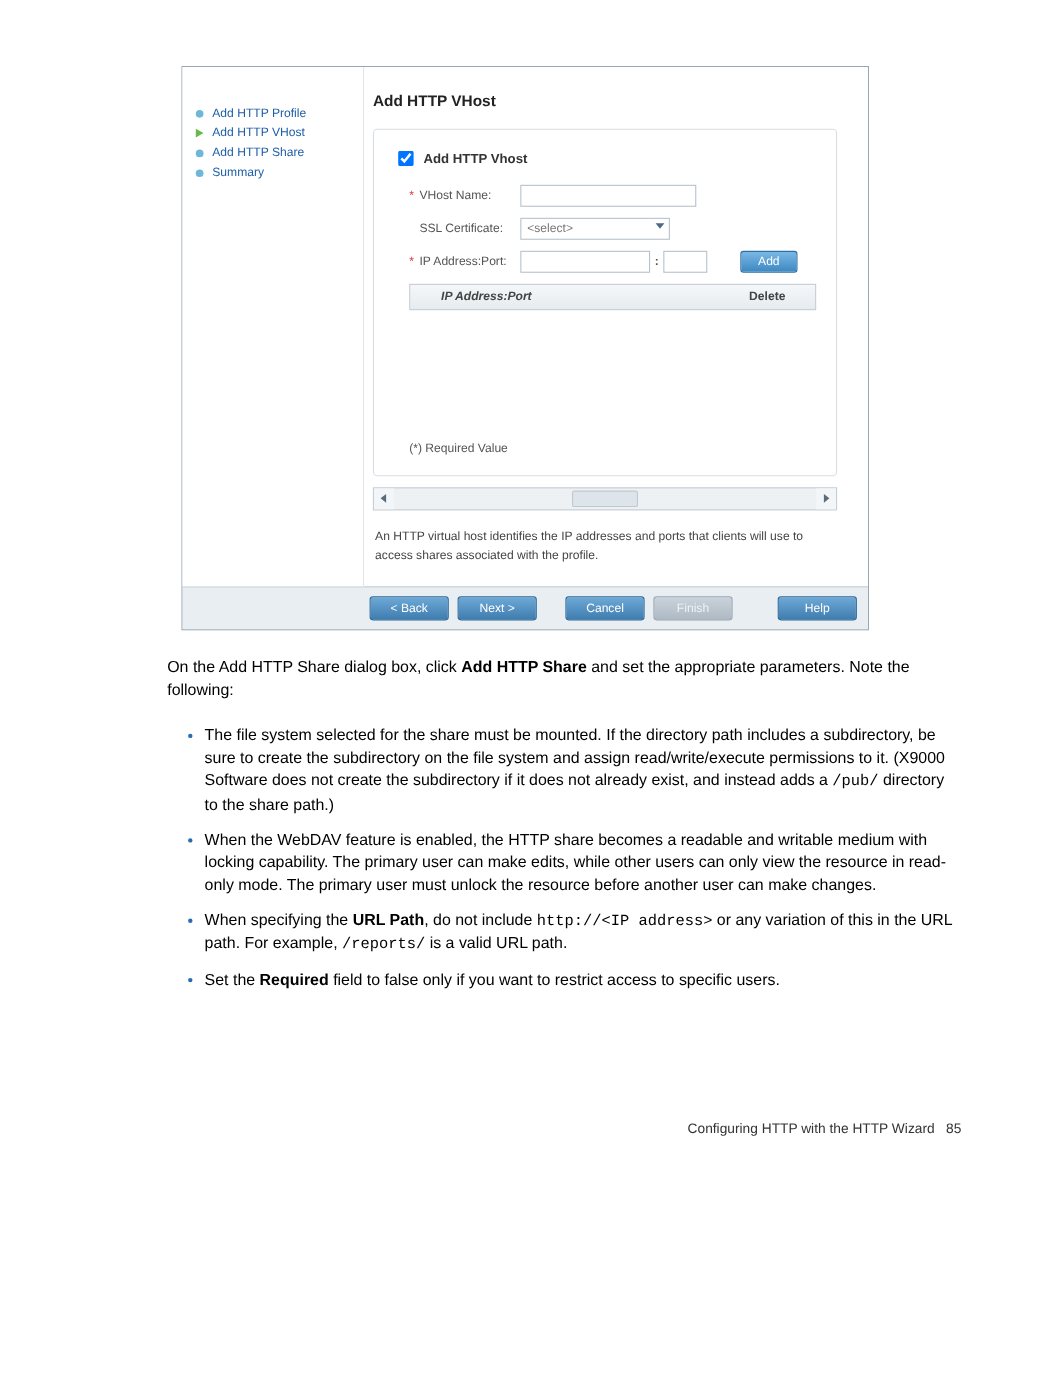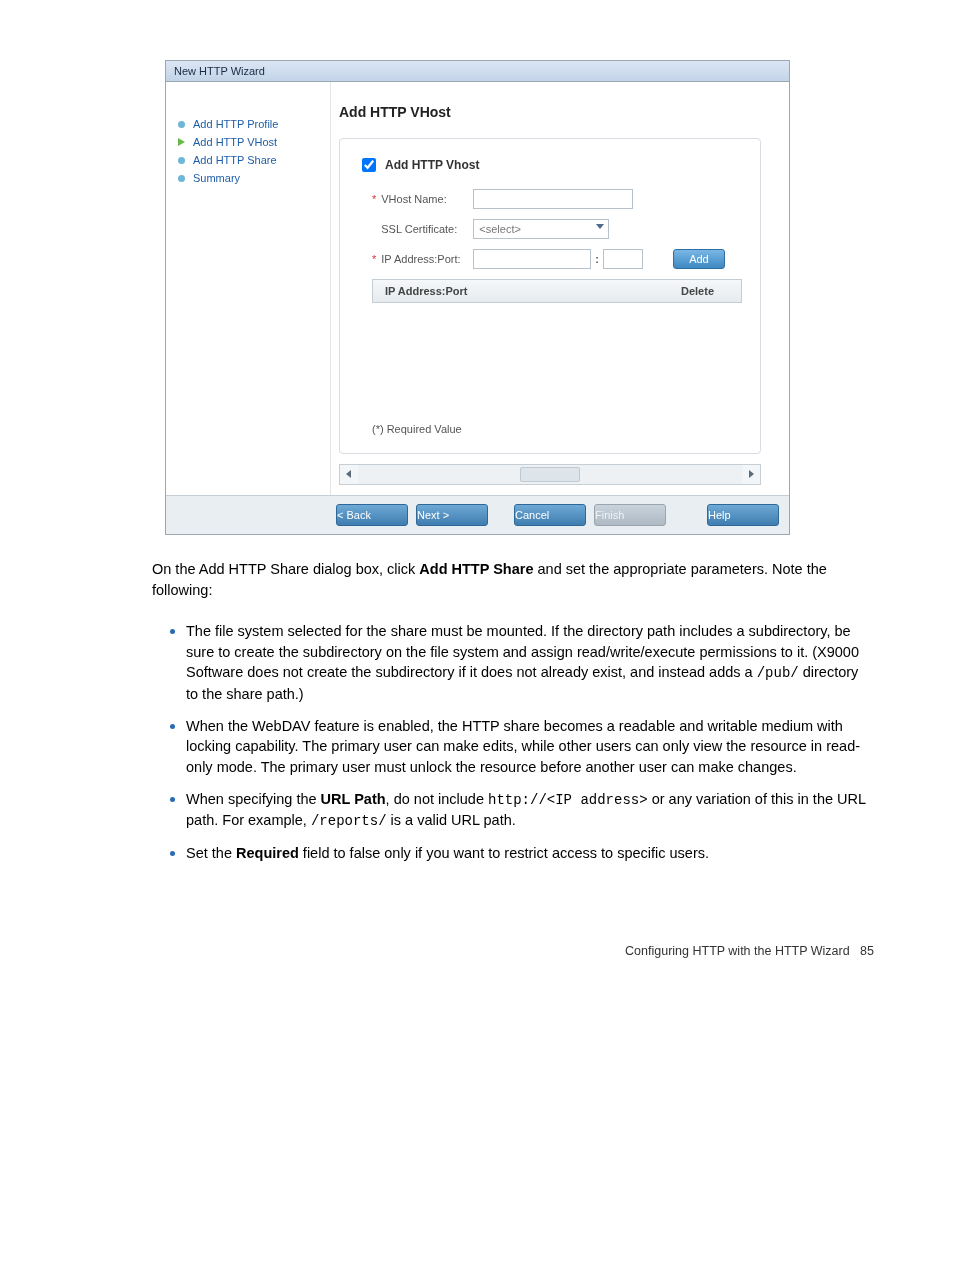--- a/index.html
+++ b/index.html
@@ -41,48 +41,47 @@
   .req { color:#d33; margin-right:5px; font-size:11px; }
   .field-label { width:92px; }
   .txt { border:1px solid #b7c2cc; height:20px; background:#fff; }
   .txt-160 { width:160px; }
   .txt-120 { width:118px; }
   .txt-40 { width:40px; }
   .sel { border:1px solid #b7c2cc; height:20px; width:136px; position:relative; background:#fff; display:flex; align-items:center; padding:0 5px; color:#777; font-size:11px; }
   .sel .chev { position:absolute; right:4px; top:4px; width:0;height:0;border-left:4px solid transparent;border-right:4px solid transparent;border-top:5px solid #4a6b8a; }
   .btn-add { margin-left:30px; width:52px; height:20px; background:linear-gradient(#7ab7e5,#3d89c2); color:#fff; font-size:11px; border:1px solid #2e6fa3; border-radius:3px; text-align:center; line-height:18px; }
   .tbl-head { display:flex; align-items:center; margin:10px 0 0 14px; border:1px solid #c4ccd4; background:linear-gradient(#f5f7f9,#e6ebef); height:24px; font-size:11px; font-weight:bold; color:#444; }
-  .col1 { flex:1; padding-left:12px; }
+  .col1 { flex:1; padding-left:28px;font-style:italic; }
   .col2 { width:60px; text-align:left; }
   .reqvalue { font-size:11px; color:#555; margin:120px 0 16px 14px; }
   .scrollbar { height:21px; border:1px solid #c6ced6; background:#eef1f4; margin:10px 6px 0 6px; position:relative; }
   .sb-left,.sb-right { position:absolute; top:0; width:18px; height:19px; background:#f3f6f8; border:0; }
   .sb-left{left:0;} .sb-right{right:0;}
   .sb-left::after{content:"";position:absolute;left:6px;top:5px;width:0;height:0;border-top:4px solid transparent;border-bottom:4px solid transparent;border-right:5px solid #5a6b7a;}
   .sb-right::after{content:"";position:absolute;right:6px;top:5px;width:0;height:0;border-top:4px solid transparent;border-bottom:4px solid transparent;border-left:5px solid #5a6b7a;}
   .sb-thumb{position:absolute; left:180px; top:2px; width:60px; height:15px; background:#dde4ea; border:1px solid #c0c9d1; border-radius:2px;}
   .desc { font-size:11px; color:#444; margin:16px 8px 10px 8px; line-height:1.5; }
   .footer { background:#e9eef3; border-top:1px solid #c6ced6; padding:8px 10px; display:flex; gap:8px; justify-content:flex-start; padding-left:170px;}
-  .footer .btn { width:72px; height:22px; border-radius:3px; font-size:11px; color:#fff; line-height:20px; background:linear-gradient(#6ea9d6,#3f7db0); border:1px solid #2e6898; }
+  .footer .btn { width:72px; height:22px; border-radius:3px; font-size:11px; color:#fff; text-align:center; line-height:20px; background:linear-gradient(#6ea9d6,#3f7db0); border:1px solid #2e6898; }
   .footer .btn.disabled { background:linear-gradient(#c8d3dc,#aeb9c3); border-color:#9aa5af; color:#eef2f5; }
   .footer .spacer { flex:1; }
   .doc-text { margin:24px 80px 0 152px; font-size:14.5px; line-height:1.42; color:#000; font-family:"Segoe UI",Arial,sans-serif; }
   .doc-text strong { font-weight:bold; }
   .doc-text ul { margin:20px 0 0 0; padding-left:34px; }
   .doc-text li { margin:10px 0; }
   .doc-text li::marker { color:#2a6bb2; font-size:16px; }
   .mono { font-family:"Courier New",monospace; font-size:14px; }
-  .page-foot { position:relative; margin-top:80px; font-size:12.5px; color:#333; padding-right:80px; text-align:right; }
+  .page-foot { position:relative; margin-top:117px; font-size:12.5px; color:#333; padding-right:80px; text-align:right; }
 </style>
 </head>
 <body>
 
 <div class="page-container">
   <div class="dialog">
-    <div class="dialog-title">New HTTP Wizard</div>
     <div class="dialog-body">
       <div class="sidebar">
         <div class="side-item">
             <span class="dot"></span>
             <a>Add HTTP Profile</a>
           </div>
         <div class="side-item">
             <span class="arrow-icon"></span>
             <a>Add HTTP VHost</a>
           </div>
@@ -128,20 +127,21 @@
               <div class="col1">IP Address:Port</div>
               <div class="col2">Delete</div>
             </div>
             <div class="reqvalue">(*) Required Value</div>
           </div>
           <div class="scrollbar">
             <div class="sb-left"></div>
             <div class="sb-thumb"></div>
             <div class="sb-right"></div>
           </div>
+          <div class="desc">An HTTP virtual host identifies the IP addresses and ports that clients will use to access shares associated with the profile.</div>
         </div>
       </div>
     </div>
     <div class="footer">
       <div class="btn">&lt; Back</div>
       <div class="btn">Next &gt;</div>
       <div style="width:10px"></div>
       <div class="btn">Cancel</div>
       <div class="btn disabled">Finish</div>
       <div class="spacer"></div>

